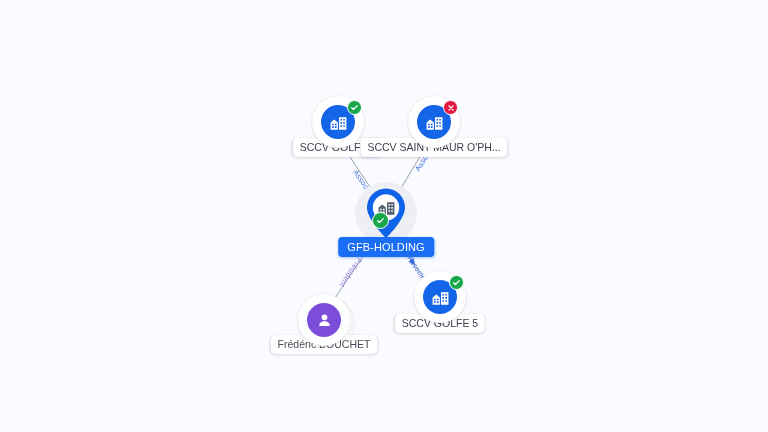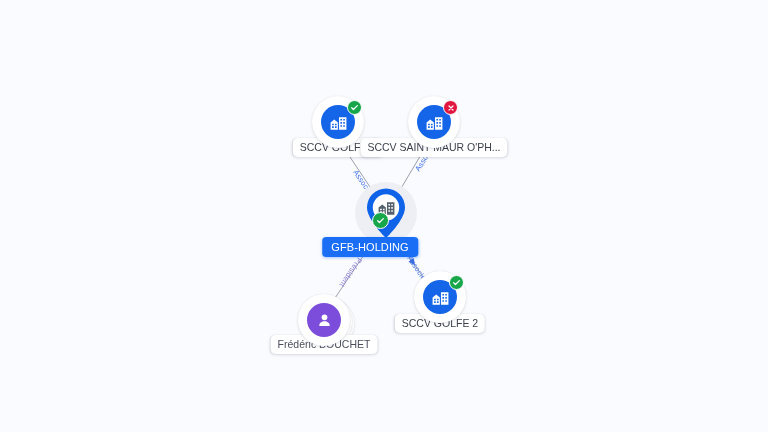--- a/index.html
+++ b/index.html
@@ -205,38 +205,38 @@
           </svg><div style="position:absolute;left:12.5px;top:11px;"><svg width="19" height="19" viewBox="0 0 24 24" aria-hidden="true">
               <path fill="#55616e" d="M2 21h9.2v-9.1L6.6 8.3 2 11.9V21zm1.9-7.4h2.1v2H3.9v-2zm3.6 0h2.1v2H7.5v-2zM3.9 16.6h2.1v2.5H3.9v-2.5zm3.6 0h2.1v2.5H7.5v-2.5z"></path>
               <path fill="#55616e" d="M12.6 21H22V5.3h-9.4V21zm1.8-13.4h2v2h-2v-2zm3.6 0h2v2h-2v-2zm-3.6 3.9h2v2h-2v-2zm3.6 0h2v2h-2v-2zm-3.6 3.9h2v2h-2v-2zm3.6 0h2v2h-2v-2z"></path>
             </svg></div></div>
         <div class="pin-badge" style="background: rgb(23, 167, 74);">
           <svg width="9" height="9" viewBox="0 0 24 24" aria-hidden="true">
             <path d="M4.5 12.8l4.6 4.6L19.6 6.9" fill="none" stroke="#ffffff" stroke-width="3.4" stroke-linecap="round" stroke-linejoin="round"></path>
           </svg>
         </div>
       </div>
-      <div class="pill primary" style="left: 370px; top: 237px;">GFB-HOLDING</div>
+      <div class="pill primary" style="left: 386px; top: 237px;">GFB-HOLDING</div>
       <div class="node" style="left: 440px; top: 297px;">
         <div class="disc-wrap">
           <div class="disc-card disc-main"></div>
           <div class="icon-circle" style="background: rgb(21, 101, 232);">
             <svg width="19" height="19" viewBox="0 0 24 24" aria-hidden="true">
               <path fill="#ffffff" d="M2 21h9.2v-9.1L6.6 8.3 2 11.9V21zm1.9-7.4h2.1v2H3.9v-2zm3.6 0h2.1v2H7.5v-2zM3.9 16.6h2.1v2.5H3.9v-2.5zm3.6 0h2.1v2.5H7.5v-2.5z"></path>
               <path fill="#ffffff" d="M12.6 21H22V5.3h-9.4V21zm1.8-13.4h2v2h-2v-2zm3.6 0h2v2h-2v-2zm-3.6 3.9h2v2h-2v-2zm3.6 0h2v2h-2v-2zm-3.6 3.9h2v2h-2v-2zm3.6 0h2v2h-2v-2z"></path>
             </svg>
           </div>
           <div class="badge ok" style="background: rgb(23, 167, 74);">
             <svg width="9" height="9" viewBox="0 0 24 24" aria-hidden="true">
               <path d="M4.5 12.8l4.6 4.6L19.6 6.9" fill="none" stroke="#ffffff" stroke-width="3.4" stroke-linecap="round" stroke-linejoin="round"></path>
             </svg>
           </div>
         </div>
       </div>
-      <div class="pill" style="left: 440px; top: 314px;">SCCV GOLFE 2</div>
+      <div class="pill" style="left: 440px; top: 314px;">SCCV GOLFE 5</div>
       <div class="node" style="left: 324px; top: 320px;">
         <div class="disc-wrap">
           <div class="disc-card s2"></div>
           <div class="disc-card s1"></div>
           <div class="disc-card disc-main"></div>
           <div class="icon-circle person" style="background: rgb(124, 77, 219);">
             <svg width="19" height="19" viewBox="0 0 24 24" aria-hidden="true">
               <circle cx="12" cy="8" r="3.6" fill="#ffffff"></circle>
               <path fill="#ffffff" d="M12 13c-3.6 0-6.5 2.2-6.5 4.9V19h13v-1.1C18.5 15.2 15.6 13 12 13z"></path>
             </svg>

